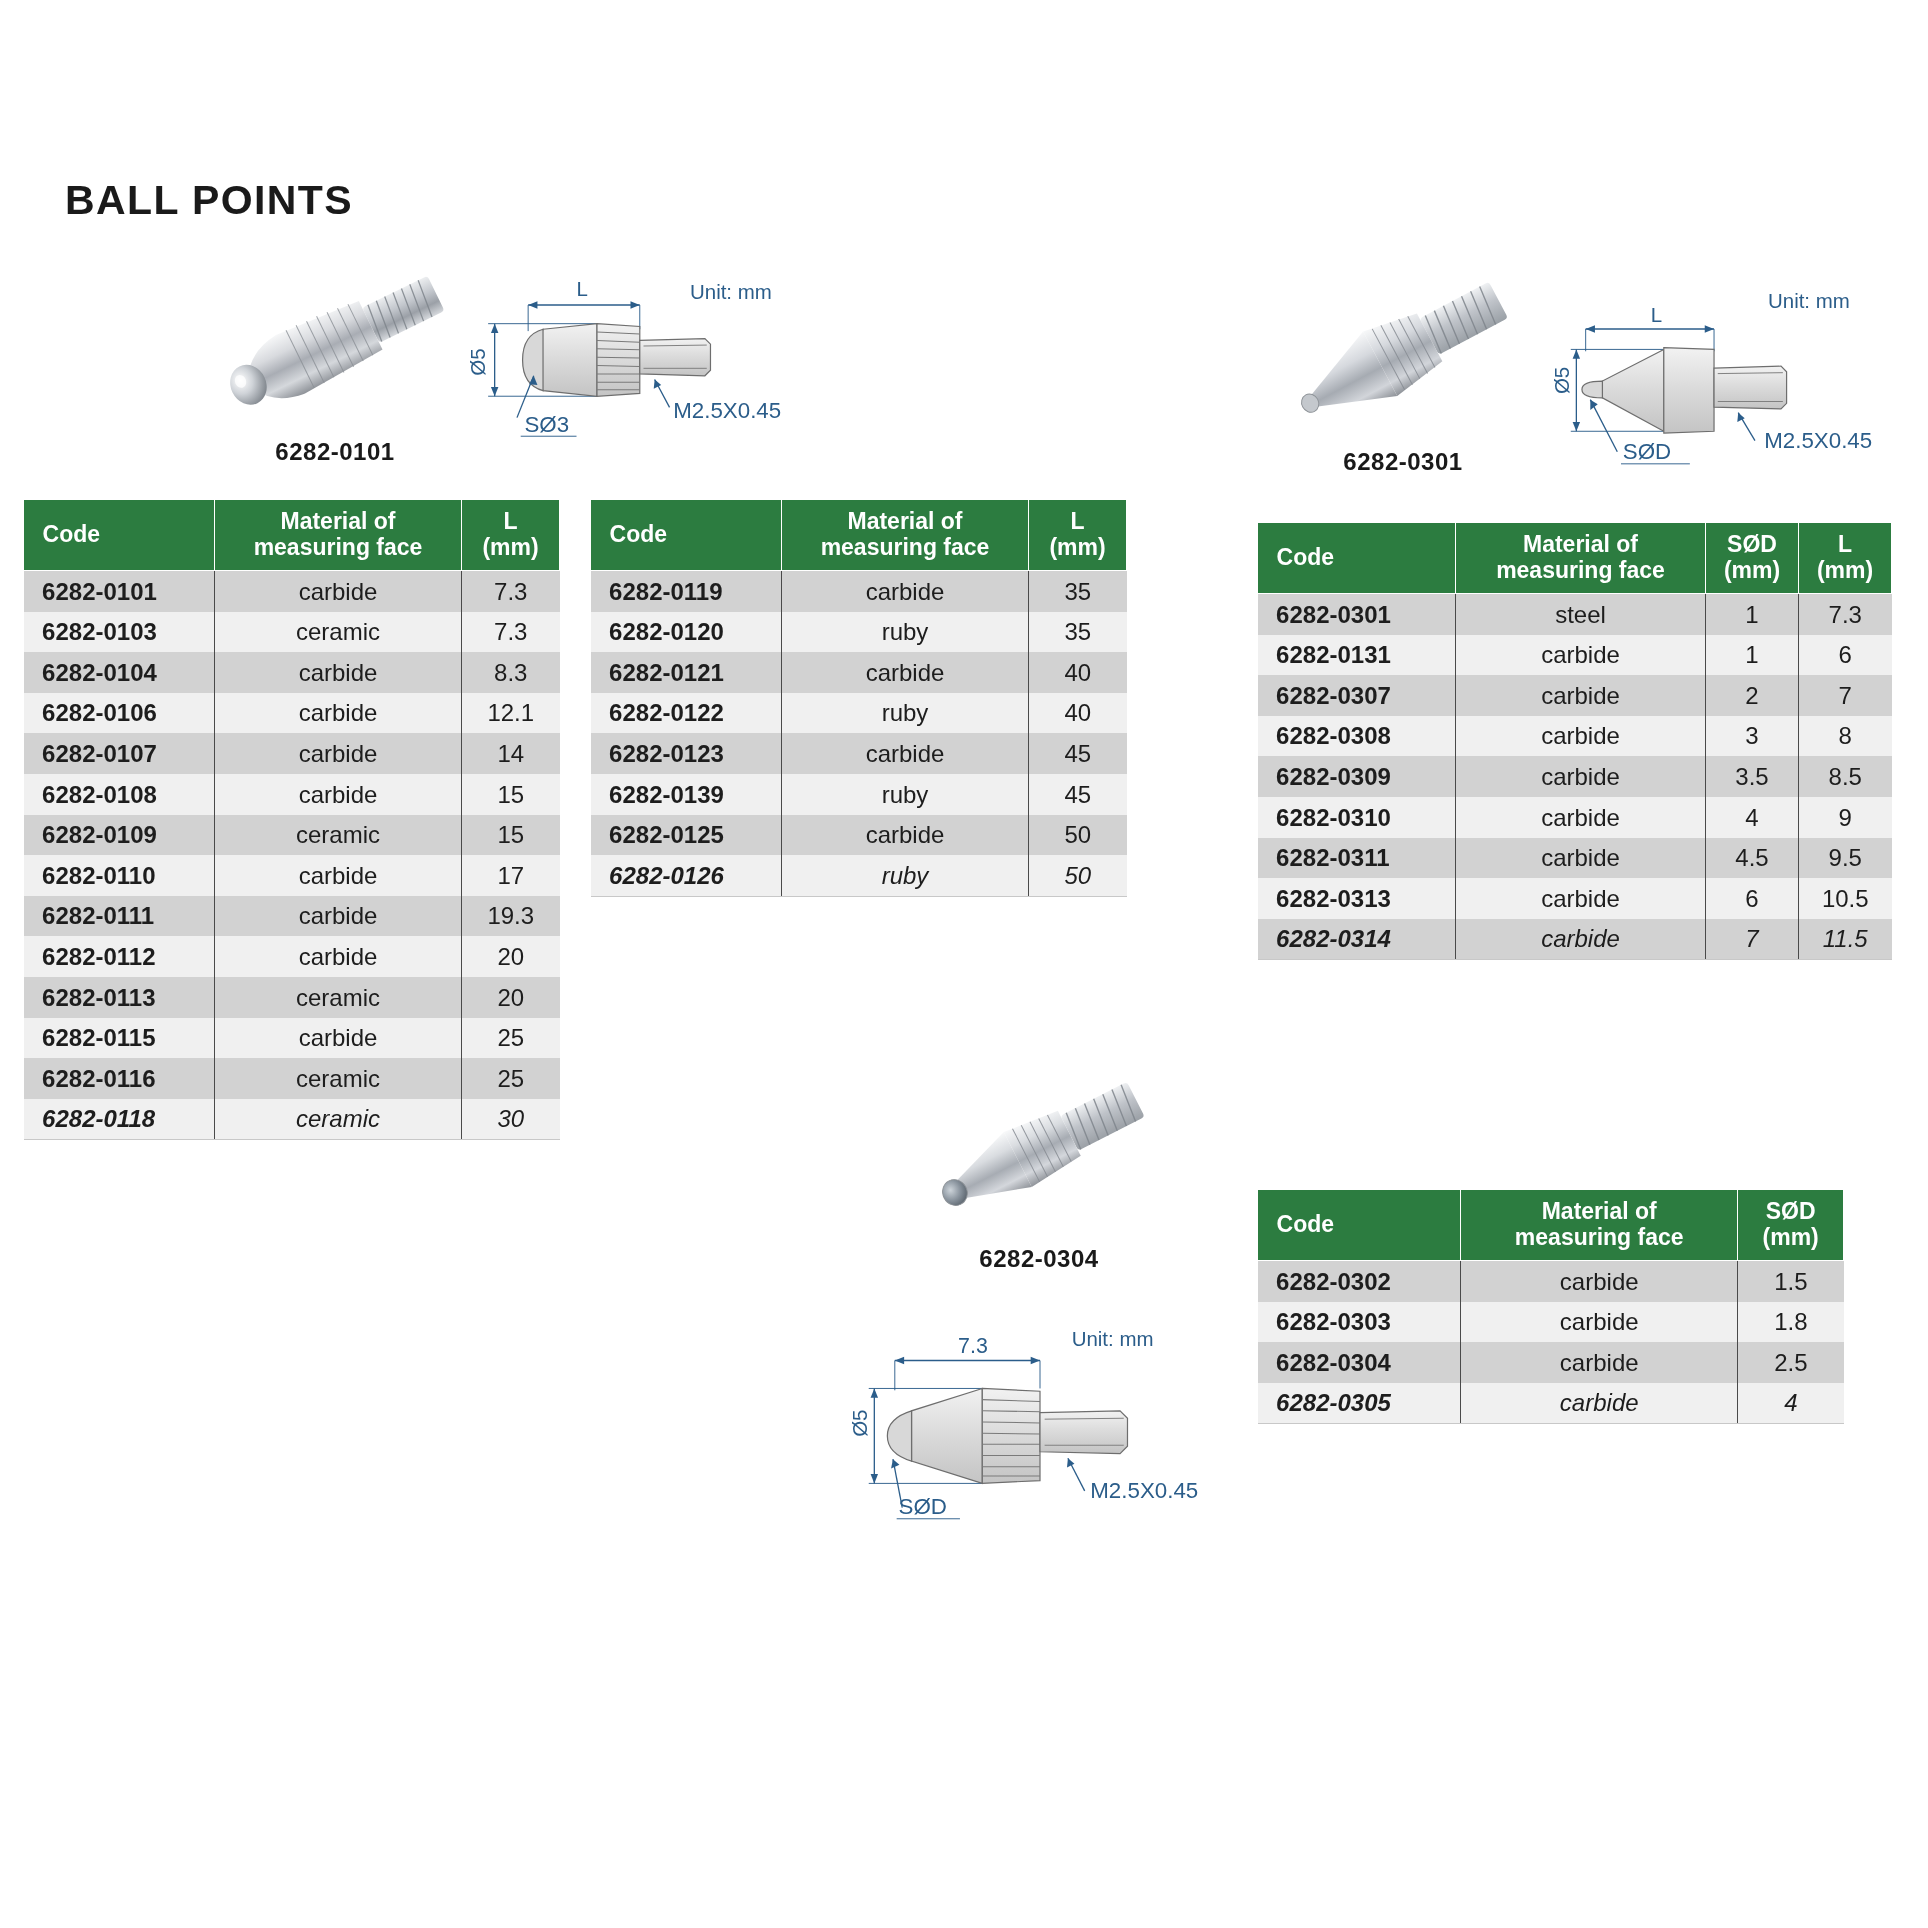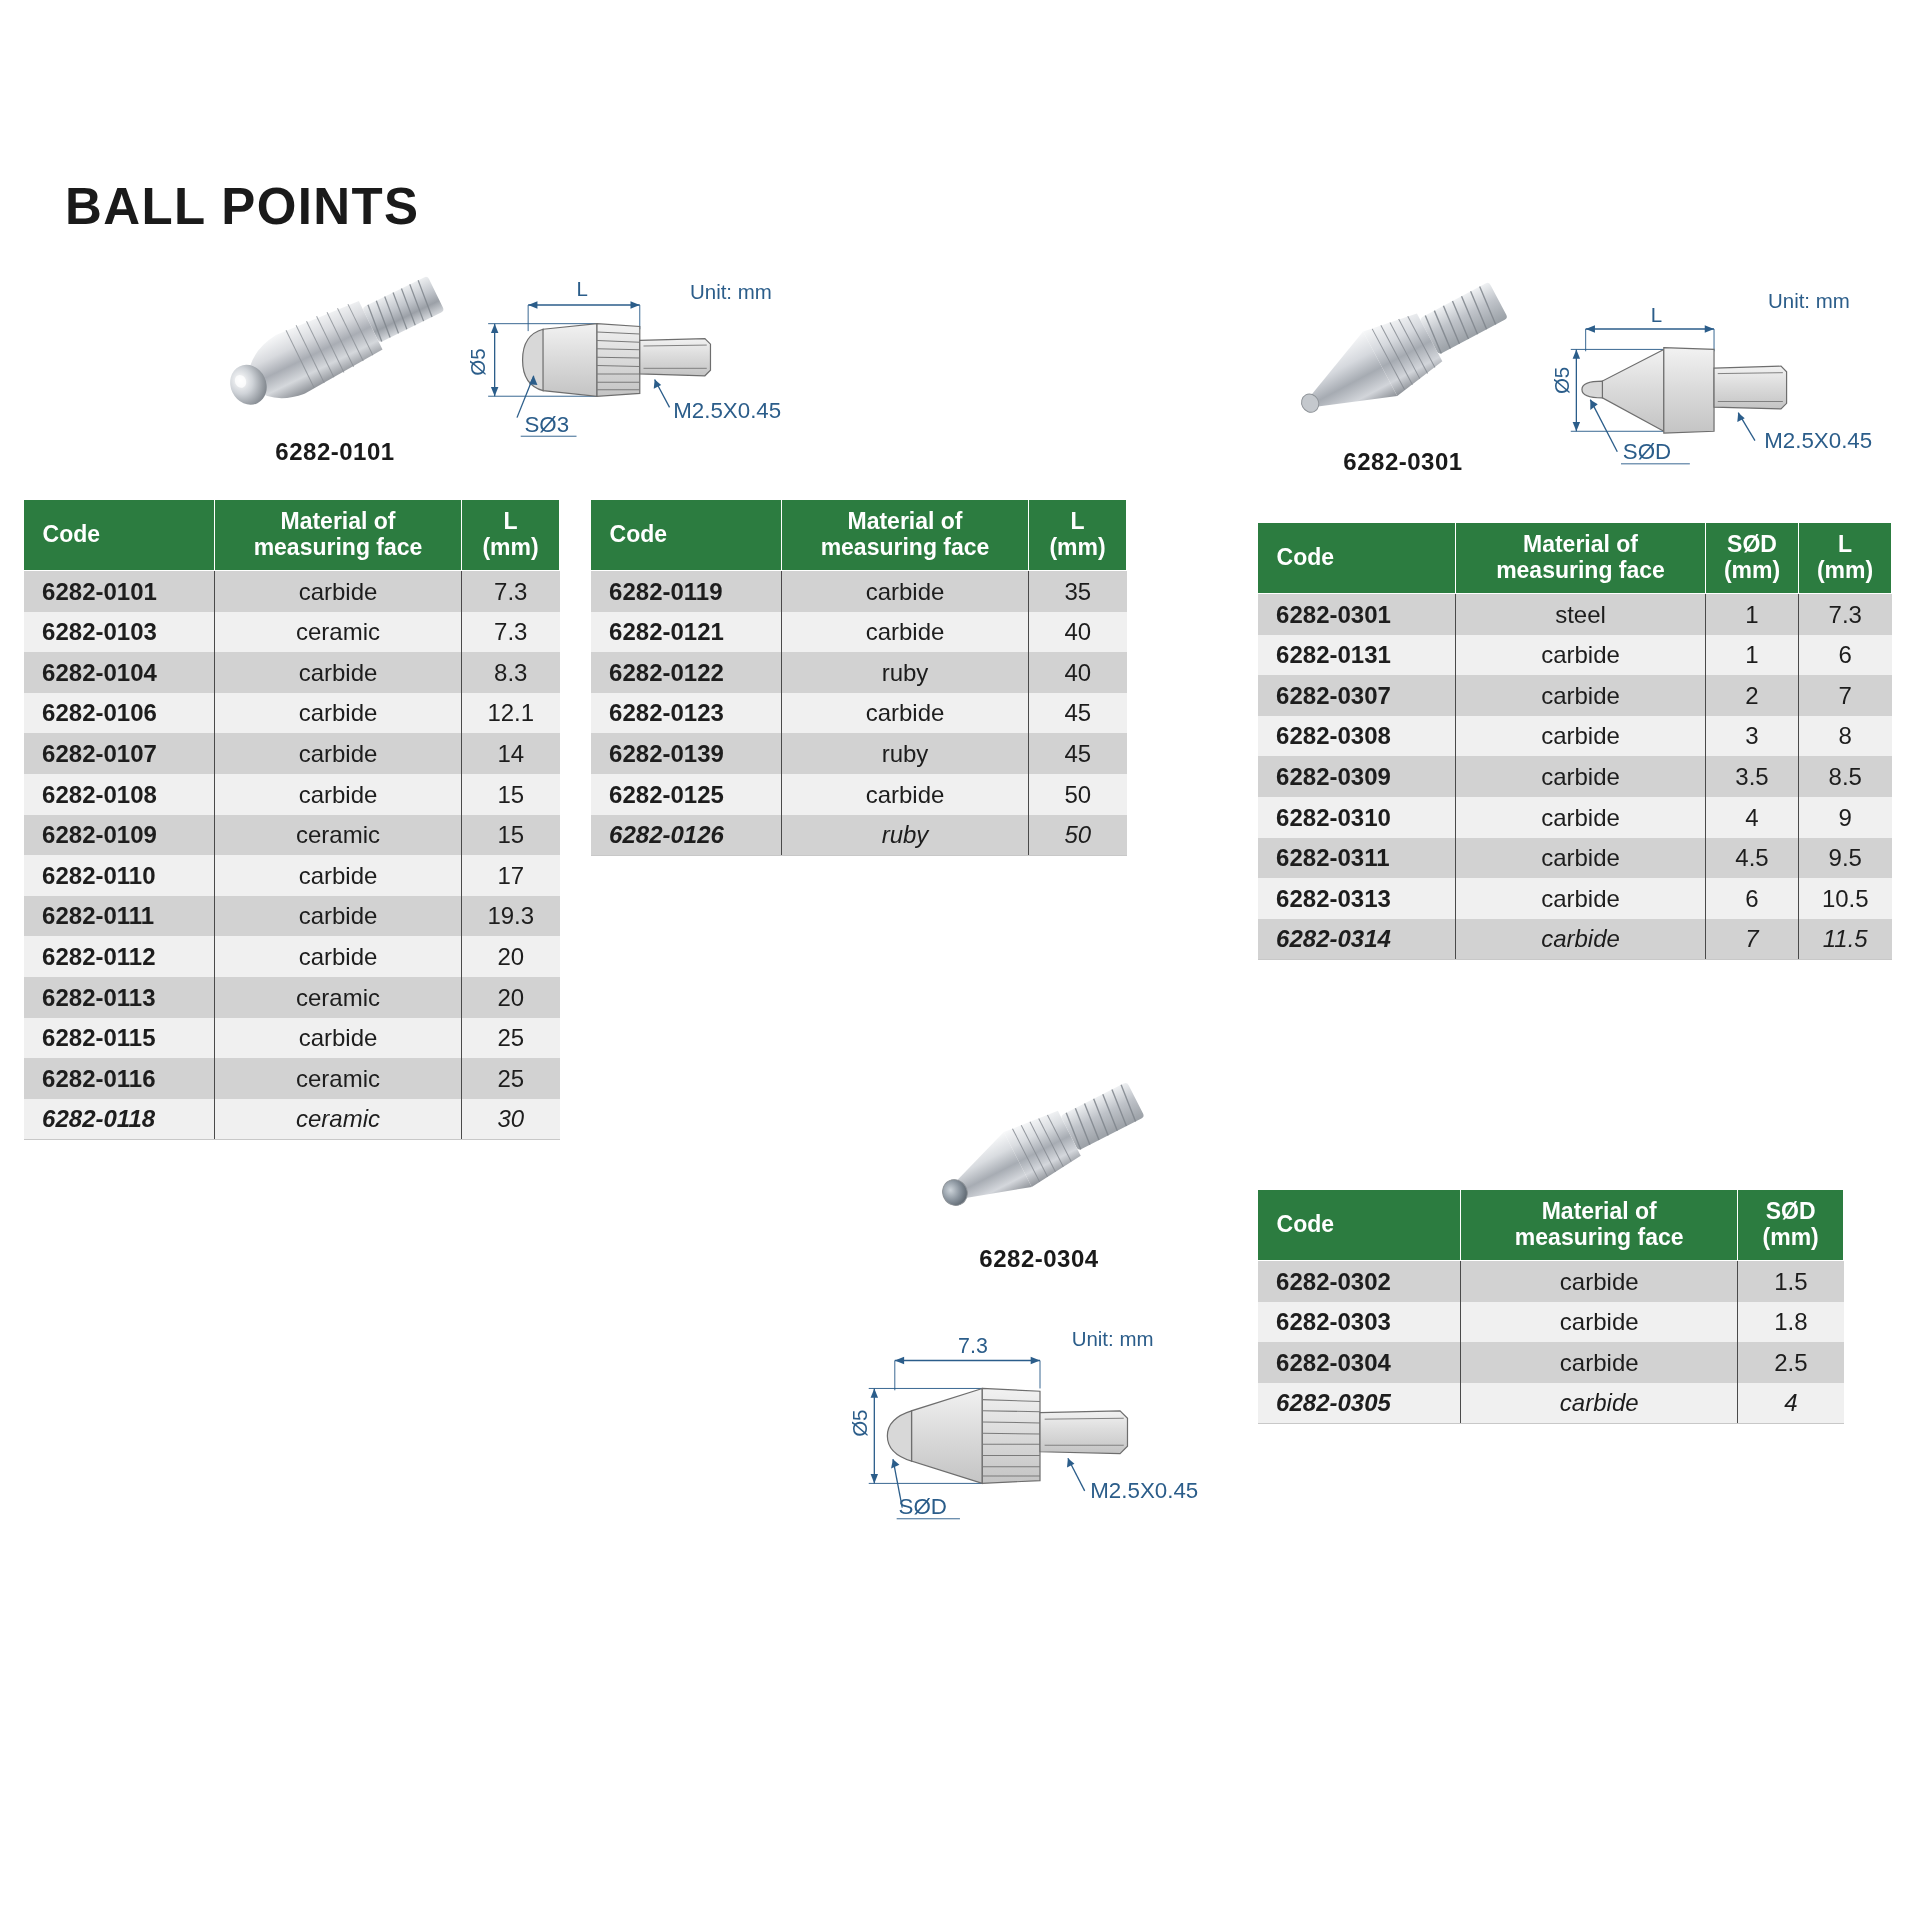--- a/index.html
+++ b/index.html
@@ -11,21 +11,21 @@
     width: 1929px;
     height: 1929px;
     position: relative;
     font-family: "Liberation Sans", sans-serif;
     overflow: hidden;
   }
   .page-title {
     position: absolute;
     left: 65px;
     top: 177px;
-    font-size: 51px;
+    font-size: 41px;
     font-weight: bold;
     letter-spacing: 1.4px;
     color: #1a1a1a;
   }
 
   
   .prod-block { position: absolute; text-align: center; }
   .prod-caption {
     font-size: 24px;
     font-weight: bold;
@@ -312,20 +312,25 @@
       </th>
     </tr>
   </thead>
   <tbody>
     <tr>
         <td class="code-cell">6282-0119</td>
         <td class="mat-cell">carbide</td>
         <td class="num-cell">35</td>
       </tr>
     <tr>
+        <td class="code-cell">6282-0120</td>
+        <td class="mat-cell">ruby</td>
+        <td class="num-cell">35</td>
+      </tr>
+    <tr>
         <td class="code-cell">6282-0121</td>
         <td class="mat-cell">carbide</td>
         <td class="num-cell">40</td>
       </tr>
     <tr>
         <td class="code-cell">6282-0122</td>
         <td class="mat-cell">ruby</td>
         <td class="num-cell">40</td>
       </tr>
     <tr>

